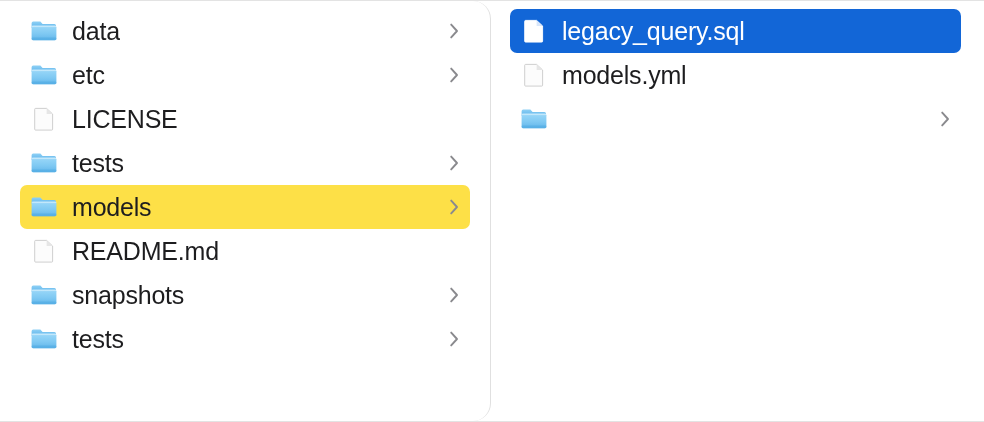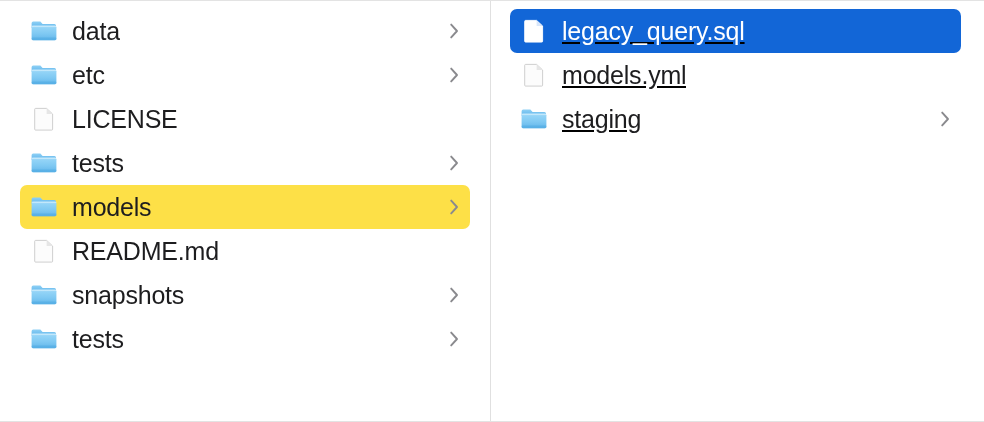--- a/index.html
+++ b/index.html
@@ -29,25 +29,25 @@
   .column {
     position: relative;
     height: 100%;
     padding-top: 8px;
     overflow: hidden;
   }
 
   .column-primary {
     width: 491px;
     border-right: 1px solid #e0e0e0;
+    border-radius: 18px;
   }
 
   .column-secondary {
     width: 492px;
-    text-decoration: underline;
   }
 
   
   .row {
     position: relative;
     display: flex;
     align-items: center;
     height: 44px;
     margin: 0 20px 0 20px;
     padding: 0 10px 0 10px;
@@ -325,21 +325,20 @@
                 <stop offset="0.55" stop-color="#7FC9F3"></stop>
                 <stop offset="1" stop-color="#62B6EA"></stop>
               </linearGradient>
             </defs>
             <path d="M1.6 4.2a1.6 1.6 0 0 1 1.6-1.6h7.2l2.2 2.3h11.8a1.6 1.6 0 0 1 1.6 1.6v2.1H1.6z" fill="url(#fg-tab)"></path>
             <rect x="1.6" y="6.6" width="24.8" height="14.6" rx="1.7" fill="url(#fg-body)"></rect>
             <rect x="1.6" y="6.6" width="24.8" height="1.5" fill="#ffffff" opacity="0.42"></rect>
             <rect x="1.6" y="18.5" width="24.8" height="2.7" rx="1.3" fill="#4FA9E2" opacity="0.55"></rect>
           </svg>
         </span>
-        <span class="row-label">staging</span>
         <span class="chevron">
           <svg viewBox="0 0 11 18" xmlns="http://www.w3.org/2000/svg">
             <path d="M2.2 2.6L8.0 9l-5.8 6.4" fill="none" stroke="#8a8a8e" stroke-width="1.9" stroke-linecap="round" stroke-linejoin="round"></path>
           </svg>
         </span>
       </div>
     </div>
 
 </div>
 

